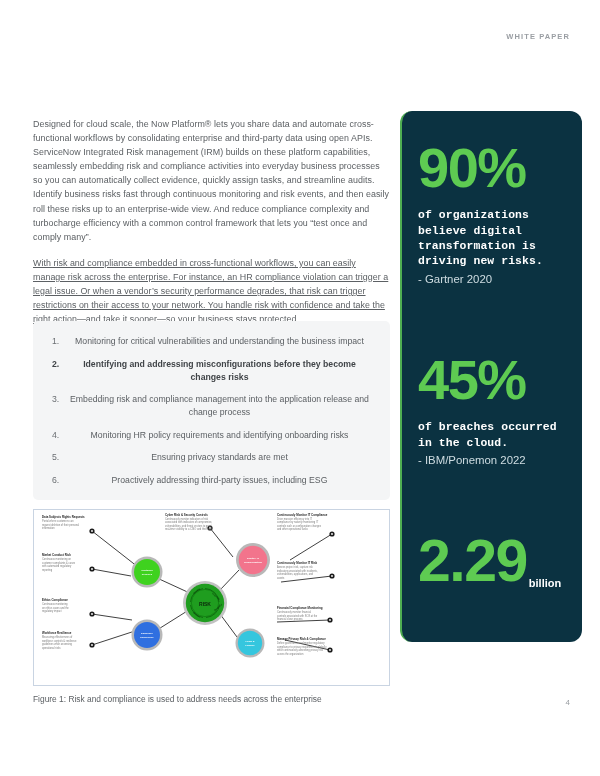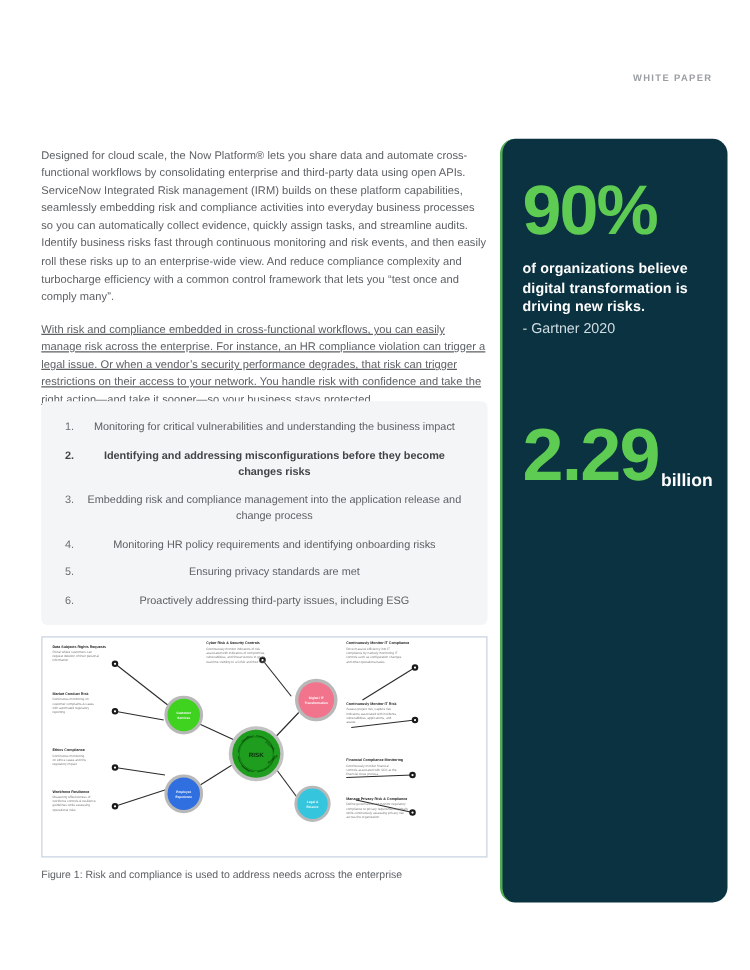--- a/index.html
+++ b/index.html
@@ -9,21 +9,21 @@
     background: #ffffff;
     font-family: "Liberation Sans", sans-serif;
     color: #4a4a4a;
     overflow: hidden;
     position: relative;
   }
 
   
   .header-label {
     position: absolute;
-    top: 58px; right: 30px;
+    top: 32px; right: 30px;
     font-size: 7.5px;
     letter-spacing: 1.1px;
     color: #9a9ea3;
     font-weight: 700;
   }
 
   
   .left-col {
     position: absolute;
     left: 33px; top: 117px;
@@ -93,21 +93,21 @@
     position: absolute;
     right: 30px; top: 698px;
     font-size: 8px;
     color: #9a9ea3;
   }
 
   
   .stats-panel {
     position: absolute;
     right: 18px; top: 111px;
-    width: 182px; height: 611px;
+    width: 182px; height: 531px;
     background: #0b3241;
     border-radius: 12px;
     border-left: 2.5px solid #4fae52;
     overflow: hidden;
     padding: 18px 16px 0 16px;
   }
   .stat { margin-bottom: 0; }
   .stat-1 { padding-top: 12px; }
   .stat-2 { padding-top: 66px; }
   .stat-3 { padding-top: 64px; }
@@ -117,32 +117,33 @@
     font-weight: 700;
     line-height: 0.95;
     letter-spacing: -1.5px;
     font-size: 56px;
     display: block;
   }
   .stat-value.small { font-size: 59px; }
   .stat-unit {
     color: #ffffff;
     font-weight: 700;
-    font-size: 14px;
+    font-size: 11px;
     letter-spacing: 0px;
     margin-left: 2px;
   }
   .stat-value-row { display: flex; align-items: flex-end; }
   .stat-desc {
     color: #ffffff;
     font-weight: 700;
     font-size: 11.4px;
     line-height: 15.4px;
     margin-top: 14px;
     letter-spacing: 0.1px;
+    font-family: Liberation Mono, monospace;
   }
   .stat-src {
     color: #cfdde2;
     font-weight: 400;
     font-size: 11.4px;
     line-height: 15.4px;
     margin-top: 2px;
   }
 
   
@@ -336,20 +337,27 @@
 <div class="stats-panel">
 
   <div class="stat stat-1">
     <div class="stat-value-row">
       <span class="stat-value">90%</span>
     </div>
     <div class="stat-desc">of organizations believe digital transformation is driving new risks.</div>
     <div class="stat-src">- Gartner 2020</div>
   </div>
 
+  <div class="stat stat-2">
+    <div class="stat-value-row">
+      <span class="stat-value">45%</span>
+    </div>
+    <div class="stat-desc">of breaches occurred in the cloud.</div>
+    <div class="stat-src">- IBM/Ponemon 2022</div>
+  </div>
 
   <div class="stat stat-3">
     <div class="stat-value-row">
       <span class="stat-value small">2.29</span>
       <span class="stat-unit">billion</span>
     </div>
   </div>
 
 </div>
 

